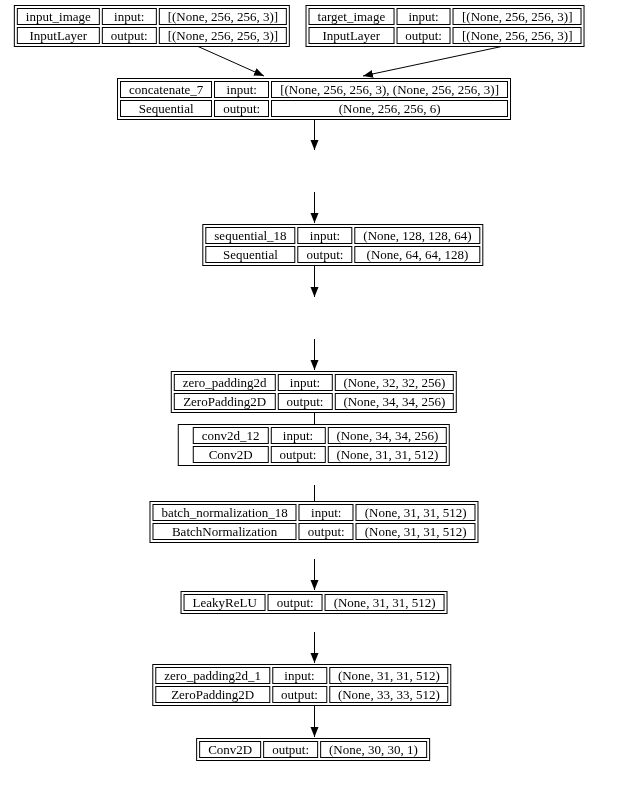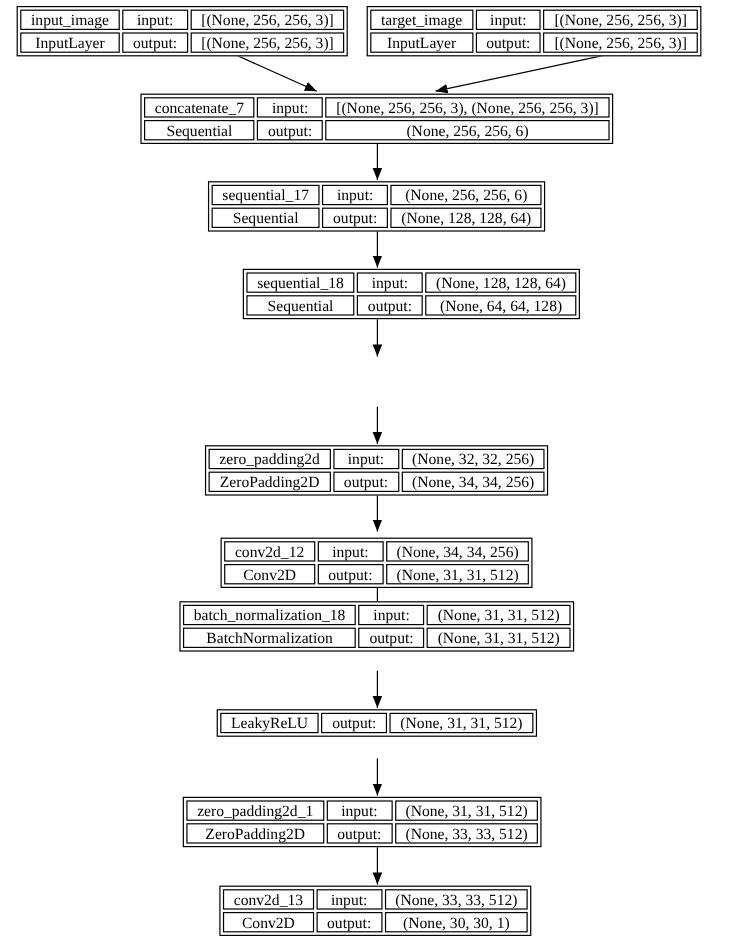--- a/index.html
+++ b/index.html
@@ -88,34 +88,20 @@
         <div class="cell">input:</div>
         <div class="cell">[(None, 256, 256, 3), (None, 256, 256, 3)]</div>
       </div>
       <div class="row">
         <div class="cell">Sequential</div>
         <div class="cell">output:</div>
         <div class="cell">(None, 256, 256, 6)</div>
       </div>
     </div>
   </div>
-    <div class="node" style="left: 314px; top: 151px;">
-    <div class="tbl">
-      <div class="row">
-        <div class="cell">sequential_17</div>
-        <div class="cell">input:</div>
-        <div class="cell">(None, 256, 256, 6)</div>
-      </div>
-      <div class="row">
-        <div class="cell">Sequential</div>
-        <div class="cell">output:</div>
-        <div class="cell">(None, 128, 128, 64)</div>
-      </div>
-    </div>
-  </div>
     <div class="node" style="left: 296px; top: 224px; margin-left: 47px;">
     <div class="tbl">
       <div class="row">
         <div class="cell">sequential_18</div>
         <div class="cell">input:</div>
         <div class="cell">(None, 128, 128, 64)</div>
       </div>
       <div class="row">
         <div class="cell">Sequential</div>
         <div class="cell">output:</div>
@@ -130,21 +116,21 @@
         <div class="cell">input:</div>
         <div class="cell">(None, 32, 32, 256)</div>
       </div>
       <div class="row">
         <div class="cell">ZeroPadding2D</div>
         <div class="cell">output:</div>
         <div class="cell">(None, 34, 34, 256)</div>
       </div>
     </div>
   </div>
-    <div class="node" style="left: 314px; top: 448px;">
+    <div class="node" style="left: 314px; top: 424px; padding-left: 12px;">
     <div class="tbl">
       <div class="row">
         <div class="cell">conv2d_12</div>
         <div class="cell">input:</div>
         <div class="cell">(None, 34, 34, 256)</div>
       </div>
       <div class="row">
         <div class="cell">Conv2D</div>
         <div class="cell">output:</div>
         <div class="cell">(None, 31, 31, 512)</div>
@@ -184,24 +170,19 @@
       <div class="row">
         <div class="cell">ZeroPadding2D</div>
         <div class="cell">output:</div>
         <div class="cell">(None, 33, 33, 512)</div>
       </div>
     </div>
   </div>
     <div class="node" style="left: 313px; top: 738px;">
     <div class="tbl">
       <div class="row">
-        <div class="cell">conv2d_13</div>
-        <div class="cell">input:</div>
-        <div class="cell">(None, 33, 33, 512)</div>
-      </div>
-      <div class="row">
         <div class="cell">Conv2D</div>
         <div class="cell">output:</div>
         <div class="cell">(None, 30, 30, 1)</div>
       </div>
     </div>
   </div>
   </div>
 
 </body></html>

